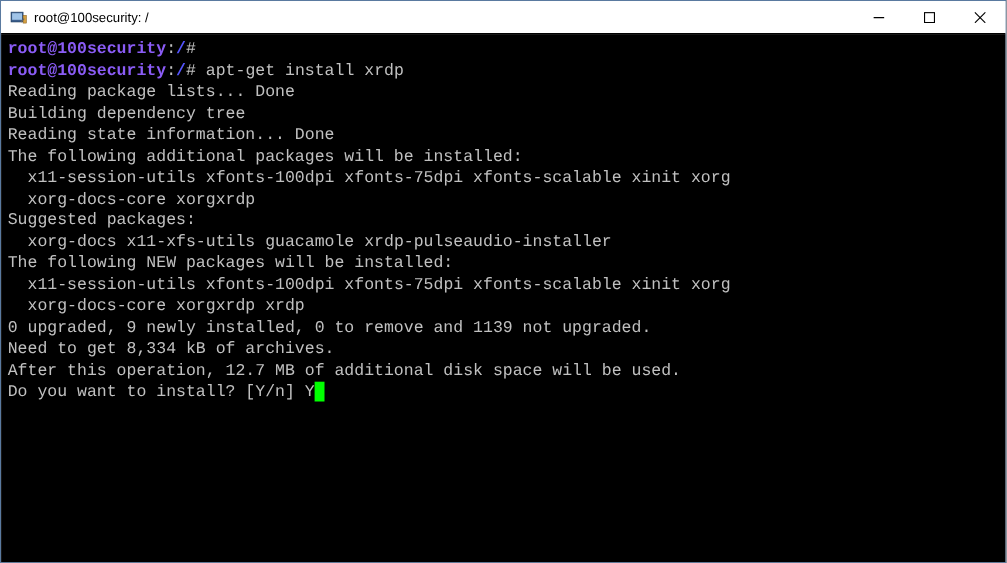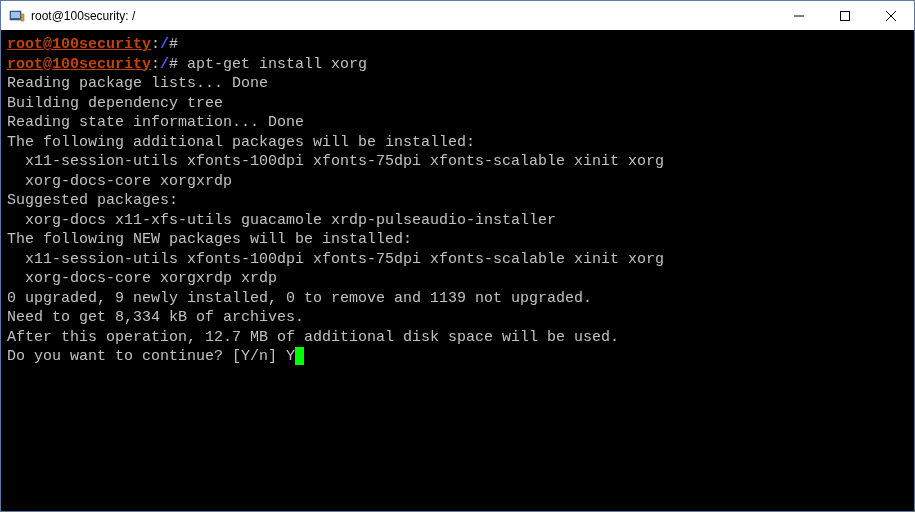--- a/index.html
+++ b/index.html
@@ -67,23 +67,22 @@
       padding: 4px 6px;
       font-family: "Consolas", "Courier New", monospace;
       font-size: 15px;
       line-height: 1.3;
       color: #c0c0c0;
       overflow: hidden;
       white-space: pre-wrap;
       word-break: break-all;
     }
     .prompt-user {
-      color: #c2410c;
+      color: #8b5cf6;
       font-weight: bold;
-      text-decoration: underline;
     }
     .prompt-path {
       color: #5555ff;
       font-weight: bold;
     }
     .prompt-sym {
       color: #c0c0c0;
     }
     .cmd {
       color: #c0c0c0;
@@ -129,29 +128,29 @@
       </div>
       <div class="titlebar-btn close">
         <svg width="10" height="10" viewBox="0 0 10 10">
             <line x1="0" y1="0" x2="10" y2="10" stroke="#000" stroke-width="1"></line>
             <line x1="10" y1="0" x2="0" y2="10" stroke="#000" stroke-width="1"></line>
           </svg>
       </div>
     </div>
   </div>
   <div class="terminal"><span class="prompt-user">root@100security</span><span class="prompt-sym">:</span><span class="prompt-path">/</span><span class="prompt-sym">#</span><span class="cmd"></span>
-<span class="prompt-user">root@100security</span><span class="prompt-sym">:</span><span class="prompt-path">/</span><span class="prompt-sym">#</span> <span class="cmd">apt-get install xorg</span>
+<span class="prompt-user">root@100security</span><span class="prompt-sym">:</span><span class="prompt-path">/</span><span class="prompt-sym">#</span> <span class="cmd">apt-get install xrdp</span>
 <span id="output-block">Reading package lists... Done
 Building dependency tree
 Reading state information... Done
 The following additional packages will be installed:
   x11-session-utils xfonts-100dpi xfonts-75dpi xfonts-scalable xinit xorg
   xorg-docs-core xorgxrdp
 Suggested packages:
   xorg-docs x11-xfs-utils guacamole xrdp-pulseaudio-installer
 The following NEW packages will be installed:
   x11-session-utils xfonts-100dpi xfonts-75dpi xfonts-scalable xinit xorg
   xorg-docs-core xorgxrdp xrdp
 0 upgraded, 9 newly installed, 0 to remove and 1139 not upgraded.
 Need to get 8,334 kB of archives.
 After this operation, 12.7 MB of additional disk space will be used.
-</span><span class="output">Do you want to continue? [Y/n] </span><span class="input-char">Y</span><span class="cursor"></span></div>
+</span><span class="output">Do you want to install? [Y/n] </span><span class="input-char">Y</span><span class="cursor"></span></div>
 </div>
 
 </body></html>

